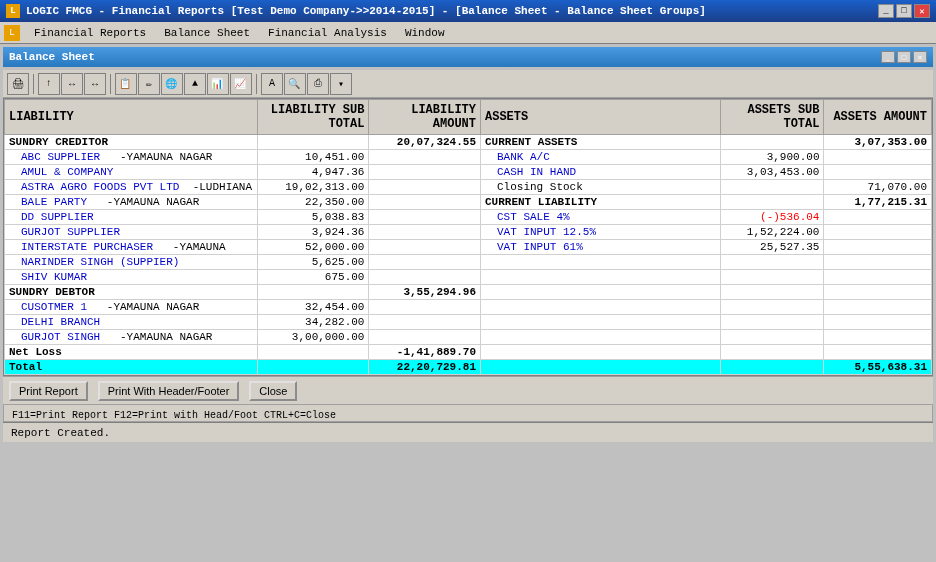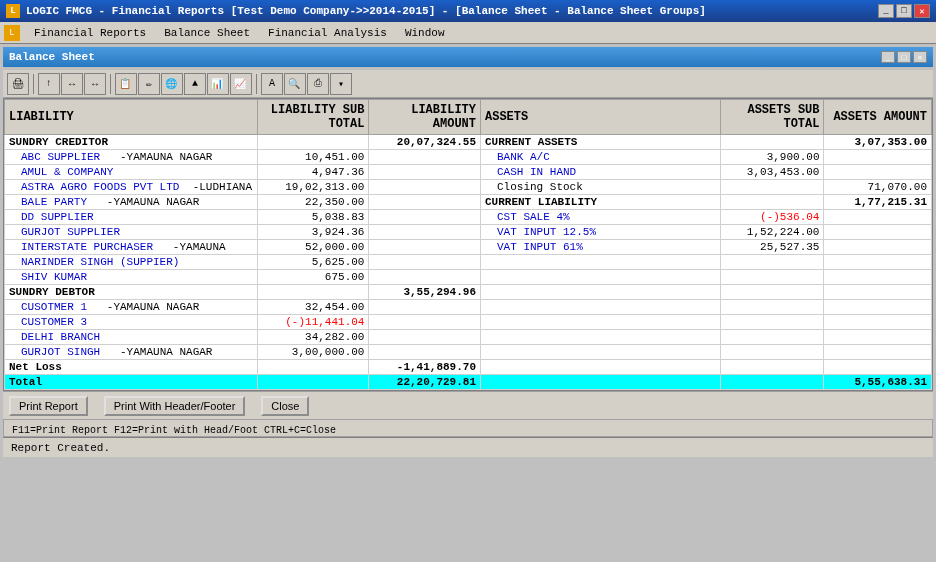--- a/index.html
+++ b/index.html
@@ -191,21 +191,21 @@
     .net-loss { font-weight: bold; }
 
     
     .bottom-toolbar {
       background: #d4d0c8;
       border-top: 1px solid #a0a0a0;
       height: 28px;
       display: flex;
       align-items: center;
       padding: 0 6px;
-      gap: 16px;
+      gap: 10px;
       margin: 0 3px;
     }
     .bottom-btn {
       background: #d4d0c8;
       border: 2px outset #e0e0e0;
       padding: 2px 8px;
       cursor: pointer;
       font-size: 11px;
     }
 
@@ -412,28 +412,20 @@
 
       <tr>
         <td class="td-left indent"><span class="blue-link">CUSOTMER 1</span>&nbsp;&nbsp;&nbsp;-YAMAUNA NAGAR</td>
         <td class="td-right">32,454.00</td>
         <td class="td-right"></td>
         <td class="td-left"></td>
         <td class="td-right"></td>
         <td class="td-right"></td>
       </tr>
 
-      <tr>
-        <td class="td-left indent blue-link">CUSTOMER 3</td>
-        <td class="td-right amount-neg">(-)11,441.04</td>
-        <td class="td-right"></td>
-        <td class="td-left"></td>
-        <td class="td-right"></td>
-        <td class="td-right"></td>
-      </tr>
 
       <tr>
         <td class="td-left indent blue-link">DELHI BRANCH</td>
         <td class="td-right">34,282.00</td>
         <td class="td-right"></td>
         <td class="td-left"></td>
         <td class="td-right"></td>
         <td class="td-right"></td>
       </tr>
 

